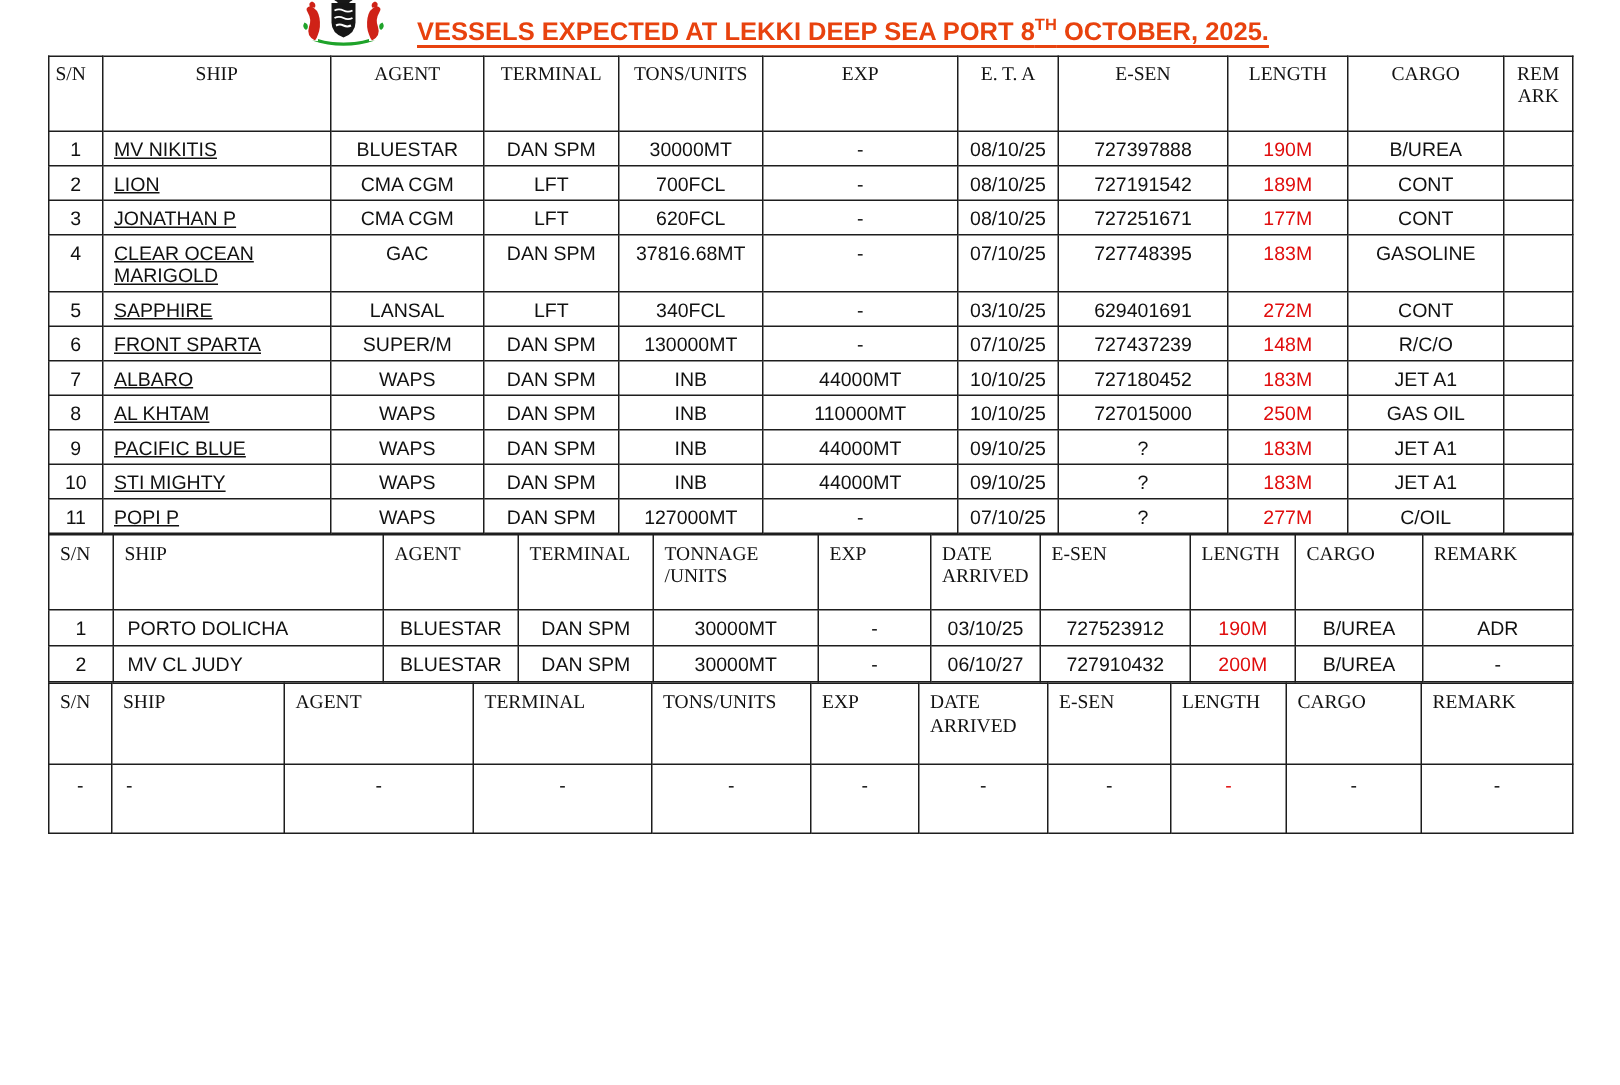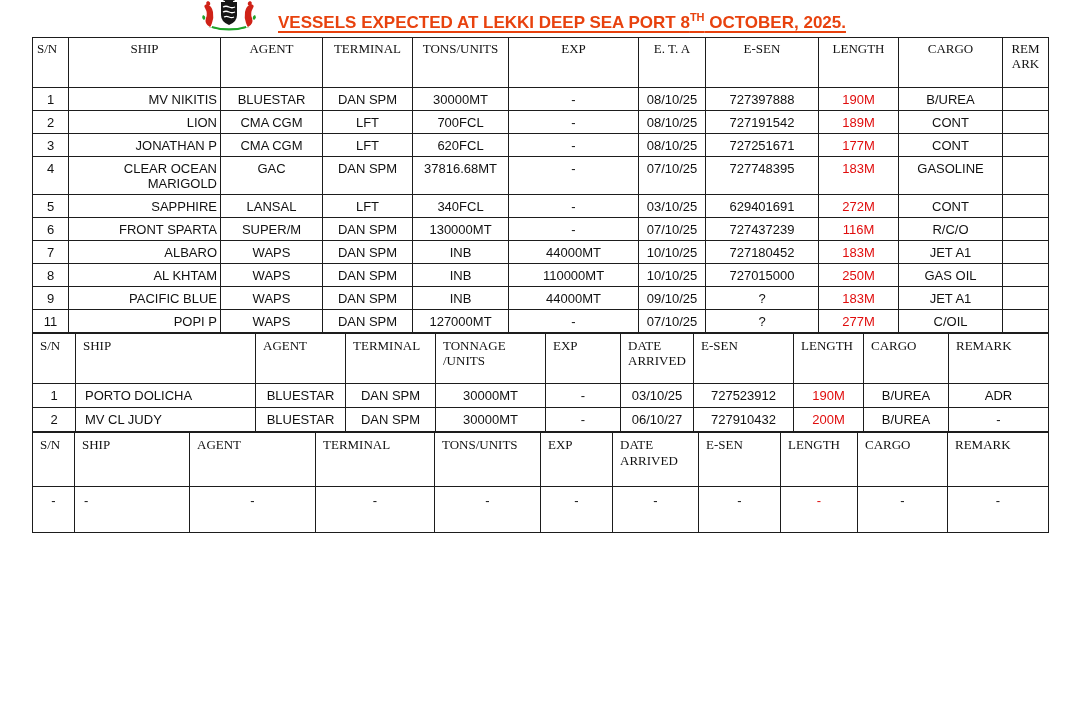--- a/index.html
+++ b/index.html
@@ -15,21 +15,21 @@
 
   
   table { border-collapse:collapse; table-layout:fixed; width:1016px; margin-left:32px; }
   th, td { border:1.6px solid #1d1d1d; font-size:13px; overflow-wrap:break-word; line-height:1.18; }
   th { font-weight:400;font-family:Liberation Serif, serif; }
 
   .t1 th { vertical-align:top; text-align:center; padding:3px 2px; height:50px; }
   .t1 th:first-child { text-align:left; padding-left:4px; }
   .t1 th:last-child { padding:3px 6px; }
   .t1 td { vertical-align:top; text-align:center; padding:4px 3px 2px; height:23px; }
-  .t1 td:nth-child(2) { text-align:right; padding-left:22px; }
+  .t1 td:nth-child(2) { text-align:left; padding-left:7px;text-decoration:underline; }
   .t1 td:nth-child(9) { color:#e00d0d; }
 
   .t2 th, .t3 th { vertical-align:top; text-align:left; padding:4px 7px; }
   .t2 th { height:50px; }
   .t3 th { height:54px; }
   .t2 td { vertical-align:top; text-align:center; padding:4px 3px; height:23px; }
   .t2 td:nth-child(2) { text-align:left; padding-left:9px; }
   .t2 td:nth-child(9) { color:#e00d0d; }
   .t3 td { vertical-align:top; text-align:center; padding:6px 3px; height:46px; }
   .t3 td:nth-child(2) { text-align:left; padding-left:9px; }
@@ -171,21 +171,21 @@
         </tr>
         <tr>
           <td>6</td>
           <td>FRONT SPARTA</td>
           <td>SUPER/M</td>
           <td>DAN SPM</td>
           <td>130000MT</td>
           <td>-</td>
           <td>07/10/25</td>
           <td>727437239</td>
-          <td>116M</td>
+          <td>148M</td>
           <td>R/C/O</td>
           <td></td>
         </tr>
         <tr>
           <td>7</td>
           <td>ALBARO</td>
           <td>WAPS</td>
           <td>DAN SPM</td>
           <td>INB</td>
           <td>44000MT</td>
@@ -204,20 +204,33 @@
           <td>110000MT</td>
           <td>10/10/25</td>
           <td>727015000</td>
           <td>250M</td>
           <td>GAS OIL</td>
           <td></td>
         </tr>
         <tr>
           <td>9</td>
           <td>PACIFIC BLUE</td>
+          <td>WAPS</td>
+          <td>DAN SPM</td>
+          <td>INB</td>
+          <td>44000MT</td>
+          <td>09/10/25</td>
+          <td>?</td>
+          <td>183M</td>
+          <td>JET A1</td>
+          <td></td>
+        </tr>
+        <tr>
+          <td>10</td>
+          <td>STI MIGHTY</td>
           <td>WAPS</td>
           <td>DAN SPM</td>
           <td>INB</td>
           <td>44000MT</td>
           <td>09/10/25</td>
           <td>?</td>
           <td>183M</td>
           <td>JET A1</td>
           <td></td>
         </tr>

